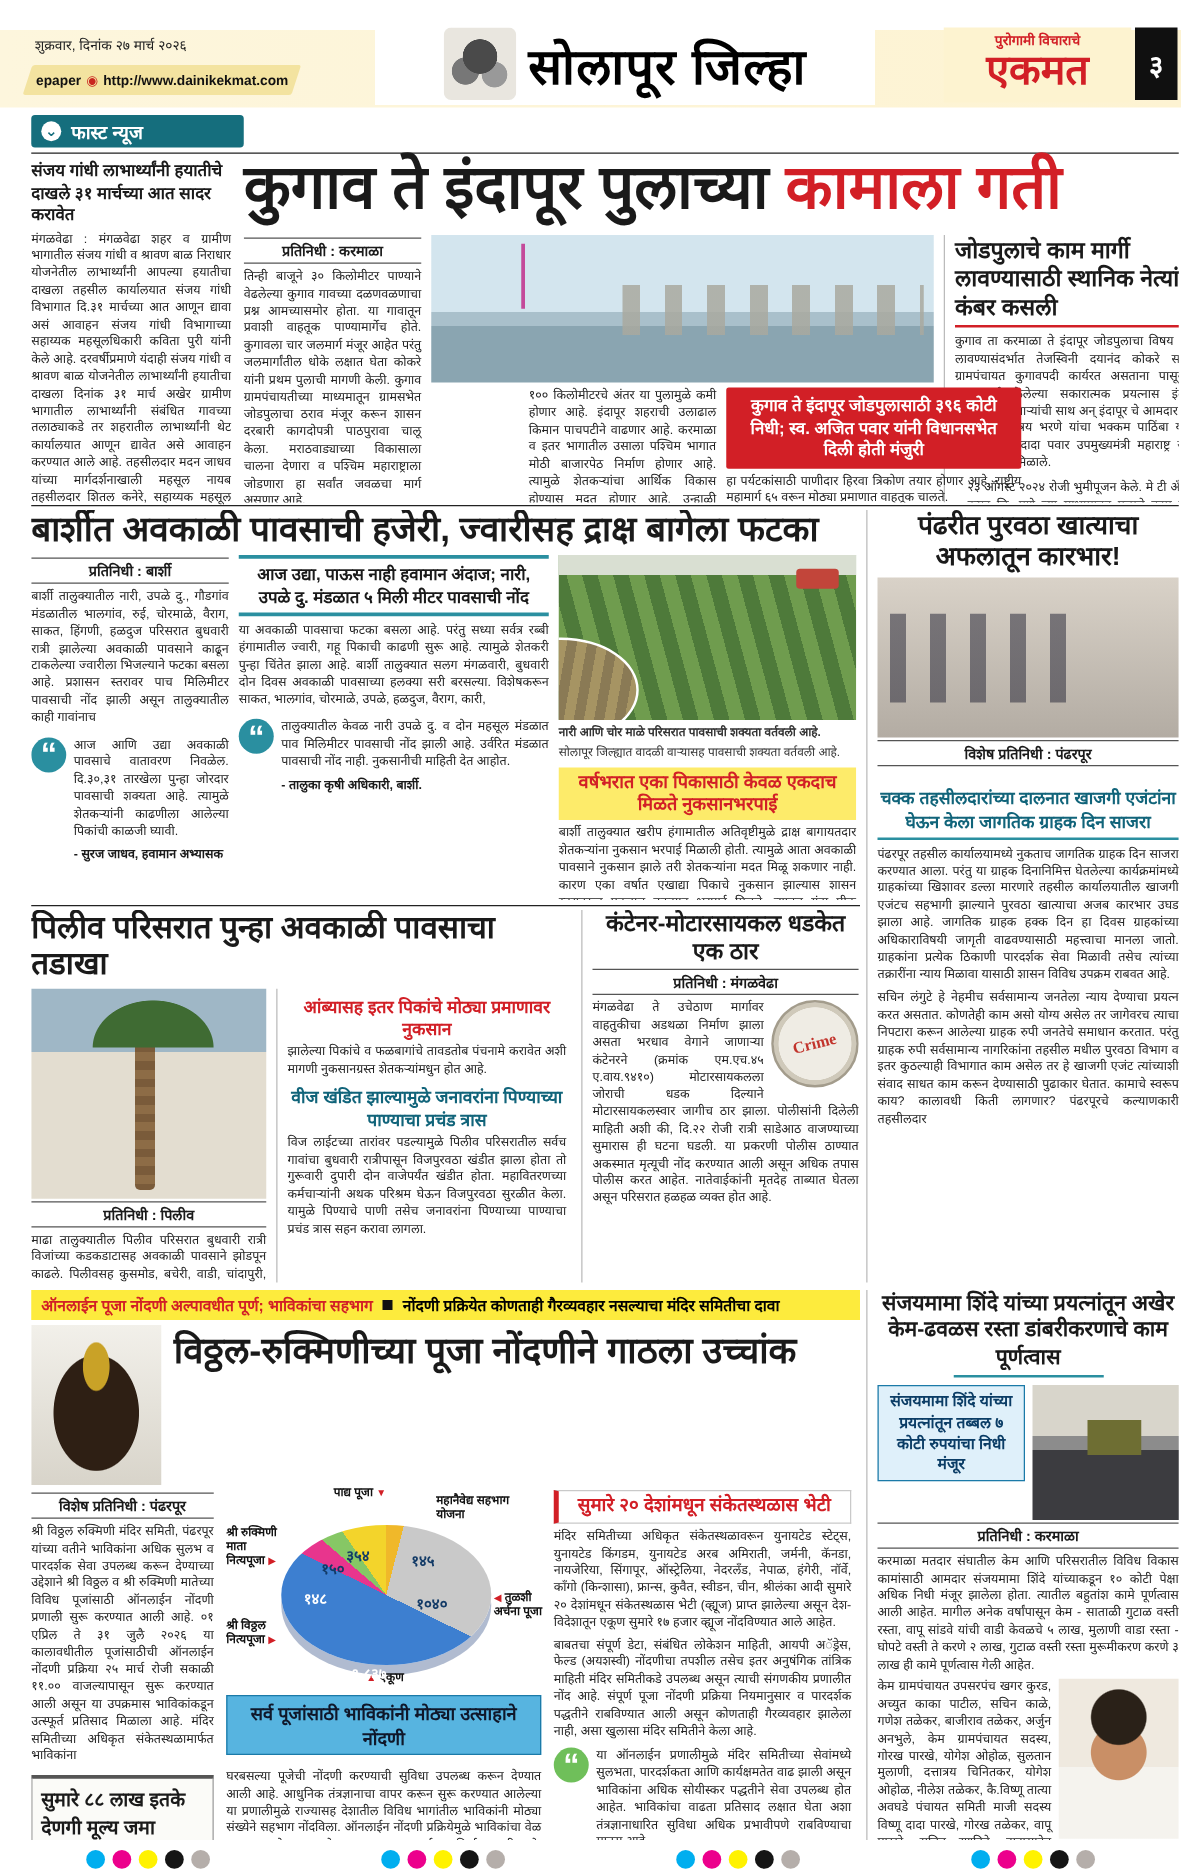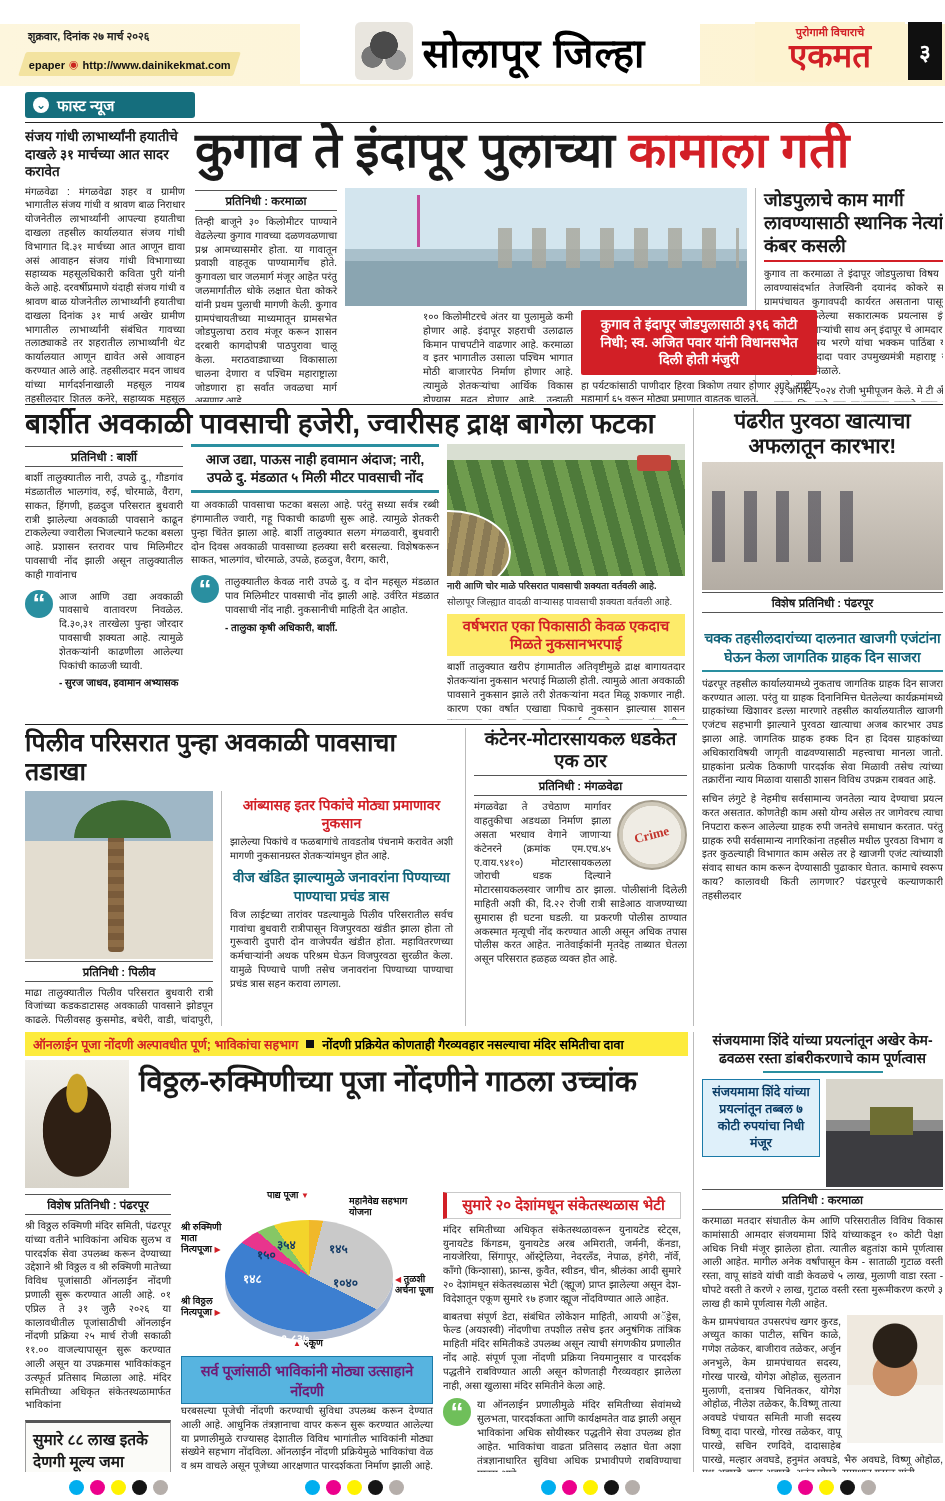--- a/index.html
+++ b/index.html
@@ -6,21 +6,21 @@
   .page{position:relative;width:945px;height:1501px;margin:0 auto;background:#fff;
         font-family:"Liberation Sans","DejaVu Sans",sans-serif;color:#1a1a1a;overflow:hidden;}
   .abs{position:absolute;}
   .just{text-align:justify;}
   .body-txt{font-size:10px;line-height:1.38;color:#222;}
   .byline{font-weight:bold;font-size:11.5px;text-align:center;border-top:1px solid #555;border-bottom:1px solid #555;padding:2px 0;margin:2px 0 4px;}
   .vrule{border-left:1px solid #bbb;}
   .hrule{border-top:1.5px solid #222;}
   
   .hd-band{left:0;top:24px;width:945px;height:62px;background:linear-gradient(90deg,#fdf6dd 0%,#fdf3d2 100%);}
-  .hd-date{left:28px;top:28px;font-size:11px;font-weight:bold;color:#222;}
+  .hd-date{left:28px;top:28px;font-size:11px;font-weight:normal;color:#222;}
   .hd-ribbon{left:22px;top:52px;width:215px;height:24px;background:#f3e3a0;transform:skewX(-18deg);
              display:flex;align-items:center;justify-content:center;border-radius:2px;}
   .hd-ribbon-inner{transform:skewX(18deg);font-size:11px;font-weight:bold;color:#111;display:flex;gap:4px;align-items:center;}
   .hd-globe{color:#c9251f;font-size:11px;}
   .hd-center{left:300px;top:18px;width:400px;height:66px;display:flex;align-items:center;gap:10px;background:#fff;justify-content:center;}
   .hd-logo{width:58px;height:58px;background:
       radial-gradient(circle at 50% 40%,#4a4a4a 0 30%,transparent 31%),
       radial-gradient(circle at 30% 60%,#777 0 20%,transparent 21%),
       radial-gradient(circle at 70% 65%,#999 0 18%,transparent 19%),#e9e6df;border-radius:6px;}
   .hd-title{font-size:40px;font-weight:bold;letter-spacing:1px;color:#000;}
@@ -116,34 +116,34 @@
   .vit-top{display:flex;gap:10px;align-items:flex-start;}
   .idol{width:104px;height:128px;flex:none;background:
      radial-gradient(ellipse at 50% 26%,#c9a227 0 14%,transparent 15%),
      radial-gradient(ellipse at 50% 55%,#2e1f14 0 46%,transparent 47%),
      linear-gradient(#f2f0ea,#d8d4ca);}
   .vit-hl{font-size:29px;font-weight:bold;line-height:1.2;margin-top:4px;}
   .vit-grid{display:flex;gap:10px;margin-top:4px;}
   .vit-c1{width:146px;flex:none;}
   .vit-c2{width:252px;flex:none;}
   .vit-c3{width:238px;flex:none;}
-  .bluebox{background:#57b4e0;color:#701a75;font-weight:bold;font-size:14.5px;text-align:center;border:1px solid #1b7aa8;padding:3px 4px;margin:6px 0 0;}
+  .bluebox{background:#57b4e0;color:#0f172a;font-weight:bold;font-size:14.5px;text-align:center;border:1px solid #1b7aa8;padding:3px 4px;margin:6px 0 11px;}
   .countries-head{color:#d21f26;font-weight:bold;font-size:15px;text-align:center;border:1px solid #c9c9c9;border-left:4px solid #d21f26;padding:3px;margin-bottom:4px;line-height:1.25;}
   .donate-box{border:1px solid #9c9c9c;border-top:3px solid #555;padding:5px 7px;margin-top:8px;background:#fbfbf8;}
   .donate-box h4{margin:0 0 4px;font-size:15.5px;}
   
   .pie-wrap{position:relative;width:252px;height:158px;}
   .pie{position:absolute;left:44px;top:28px;width:168px;height:112px;border-radius:50%;
        box-shadow:0 8px 0 rgba(30,60,120,.35);}
   .pie-val{position:absolute;font-weight:bold;font-size:12px;color:#123a66;}
   .pie-lab{position:absolute;font-weight:bold;font-size:9.5px;color:#111;line-height:1.15;}
   .pie-lab .mk{color:#d21f26;font-size:8px;}
   
   .shinde{left:693px;top:1032px;width:250px;height:440px;overflow:hidden;border-left:1px solid #bbb;padding-left:8px;box-sizing:border-box;}
-  .shinde h2{margin:0;font-size:14px;line-height:1.25;text-align:center;}
+  .shinde h2{margin:0;font-size:17px;line-height:1.25;text-align:center;}
   .sh-rule{border-top:2px solid #2a8fa0;width:120px;margin:4px auto 6px;}
   .sh-row{display:flex;gap:6px;}
   .sh-fund{width:108px;flex:none;color:#0b3d66;background:#dff0fa;border:1px solid #1b7aa8;font-weight:bold;font-size:12.5px;text-align:center;padding:4px;line-height:1.35;height:fit-content;}
   .ph-road{width:128px;height:108px;flex:none;background:linear-gradient(#d8d5cb 0 38%,#8c8c8c 38% 48%,#3c3c40 48% 100%);}
   .ph-road::after{content:"";position:absolute;left:34%;top:26%;width:34%;height:26%;background:#6e6e33;}
   .portrait{float:right;width:96px;height:128px;margin:4px 0 0 6px;background:
      radial-gradient(circle at 50% 24%,#2a2118 0 20%,transparent 21%),
      radial-gradient(circle at 50% 46%,#c98f66 0 26%,transparent 27%),
      linear-gradient(#efe9df 0 55%,#f5f3ee 55% 100%);}
   

